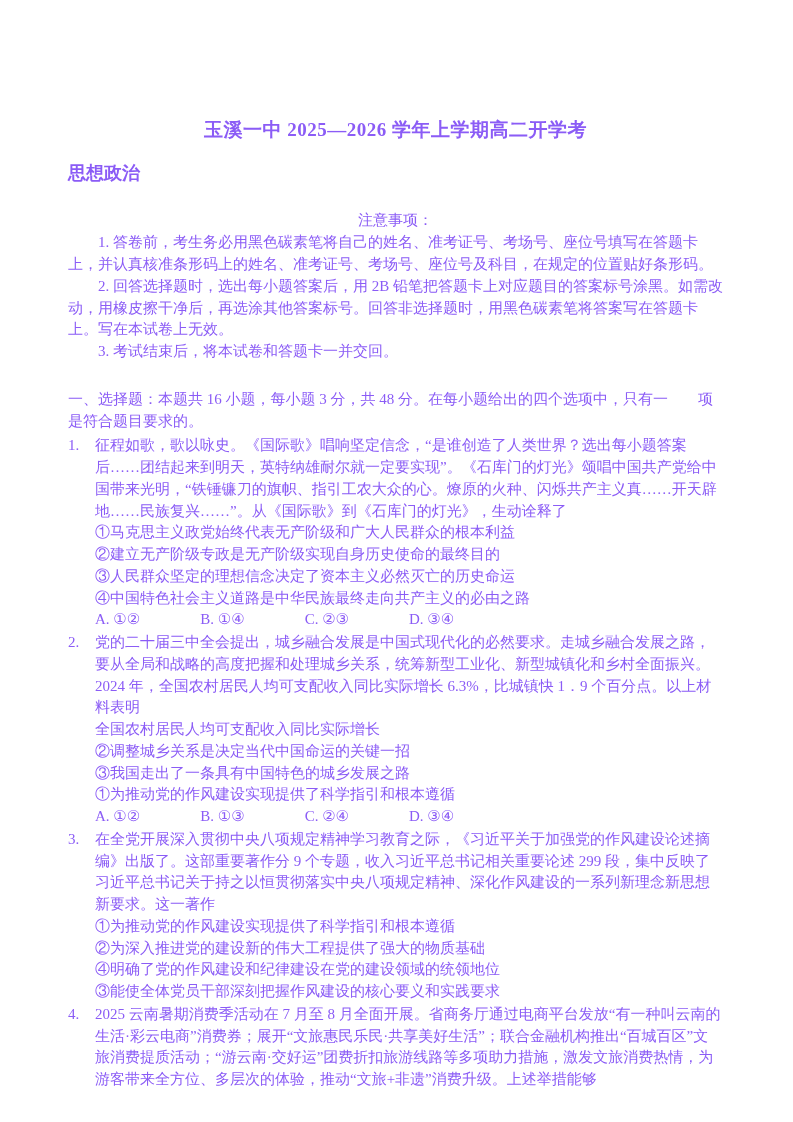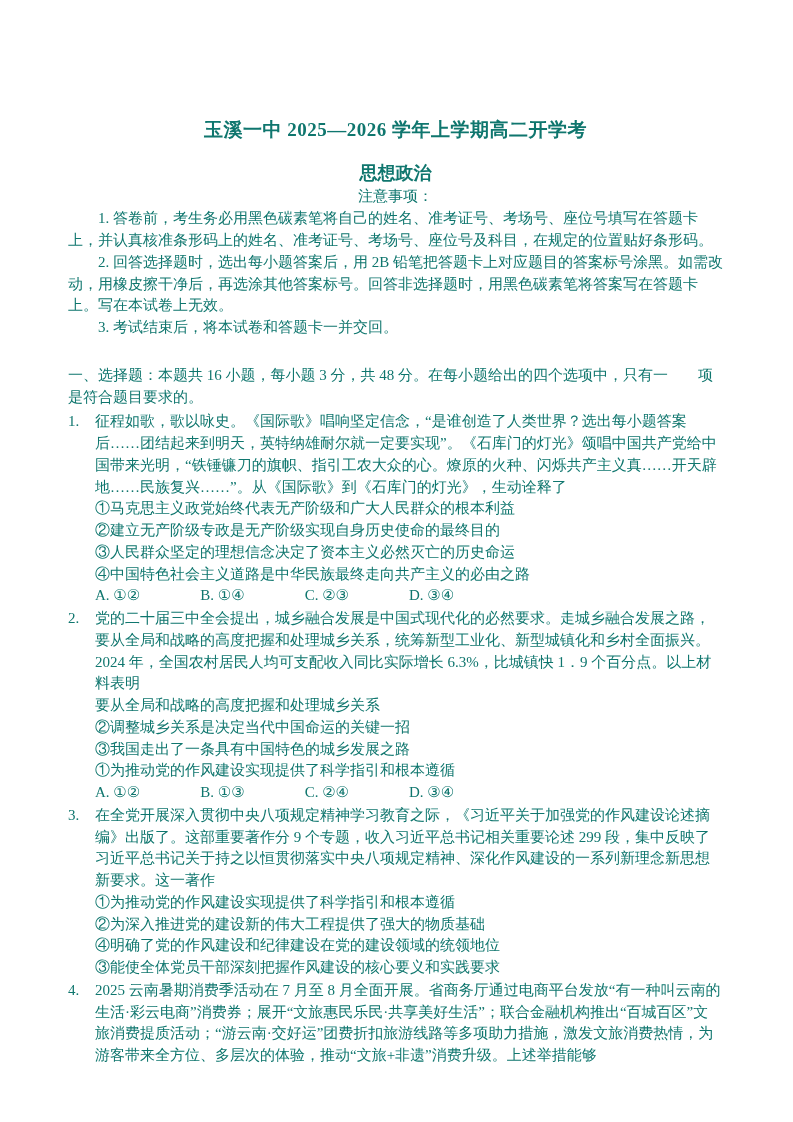--- a/index.html
+++ b/index.html
@@ -11,34 +11,35 @@
     position: relative;
     width: 793px;
     height: 1122px;
     box-sizing: border-box;
     margin: 0 auto;
     background: #ffffff;
     padding: 116px 70px 40px 68px;
     font-family: "Liberation Serif", "DejaVu Serif", serif;
     font-size: 15px;
     line-height: 1.45;
-    color: #0f766e;
+    color: #8b5cf6;
     overflow: hidden;
   }
   .title {
     text-align: center;
     font-size: 19px;
     font-weight: bold;
     margin-bottom: 16px;
     letter-spacing: 0.5px;
   }
   .subject {
-    text-align: center;
+    text-align: left;
     font-size: 18px;
     font-weight: bold;
+    margin-bottom: 24px;
   }
   .notice-head {
     margin-bottom: 1px;
     text-align: center;
   }
   .notice {
     text-indent: 2em;
   }
   .section-head {
     margin-top: 26px;
@@ -79,21 +80,21 @@
     <div class="q-stem"><span class="q-num">1.</span><span>征程如歌，歌以咏史。《国际歌》唱响坚定信念，“是谁创造了人类世界？选出每小题答案后……团结起来到明天，英特纳雄耐尔就一定要实现”。《石库门的灯光》颂唱中国共产党给中国带来光明，“铁锤镰刀的旗帜、指引工农大众的心。燎原的火种、闪烁共产主义真……开天辟地……民族复兴……”。从《国际歌》到《石库门的灯光》，生动诠释了</span></div>
     <div class="q-item">①马克思主义政党始终代表无产阶级和广大人民群众的根本利益</div>
     <div class="q-item">②建立无产阶级专政是无产阶级实现自身历史使命的最终目的</div>
     <div class="q-item">③人民群众坚定的理想信念决定了资本主义必然灭亡的历史命运</div>
     <div class="q-item">④中国特色社会主义道路是中华民族最终走向共产主义的必由之路</div>
     <div class="q-ans">A. ①②　　　　B. ①④　　　　C. ②③　　　　D. ③④</div>
   </div>
 
   <div class="question">
     <div class="q-stem"><span class="q-num">2.</span><span>党的二十届三中全会提出，城乡融合发展是中国式现代化的必然要求。走城乡融合发展之路，要从全局和战略的高度把握和处理城乡关系，统筹新型工业化、新型城镇化和乡村全面振兴。2024 年，全国农村居民人均可支配收入同比实际增长 6.3%，比城镇快 1．9 个百分点。以上材料表明</span></div>
-    <div class="q-item">要从全局和战略的高度把握和处理城乡关系</div>
+    <div class="q-item">全国农村居民人均可支配收入同比实际增长</div>
     <div class="q-item">②调整城乡关系是决定当代中国命运的关键一招</div>
     <div class="q-item">③我国走出了一条具有中国特色的城乡发展之路</div>
     <div class="q-item">①为推动党的作风建设实现提供了科学指引和根本遵循</div>
     <div class="q-ans">A. ①②　　　　B. ①③　　　　C. ②④　　　　D. ③④</div>
   </div>
 
   <div class="question">
     <div class="q-stem"><span class="q-num">3.</span><span>在全党开展深入贯彻中央八项规定精神学习教育之际，《习近平关于加强党的作风建设论述摘编》出版了。这部重要著作分 9 个专题，收入习近平总书记相关重要论述 299 段，集中反映了习近平总书记关于持之以恒贯彻落实中央八项规定精神、深化作风建设的一系列新理念新思想新要求。这一著作</span></div>
     <div class="q-item">①为推动党的作风建设实现提供了科学指引和根本遵循</div>
     <div class="q-item">②为深入推进党的建设新的伟大工程提供了强大的物质基础</div>

